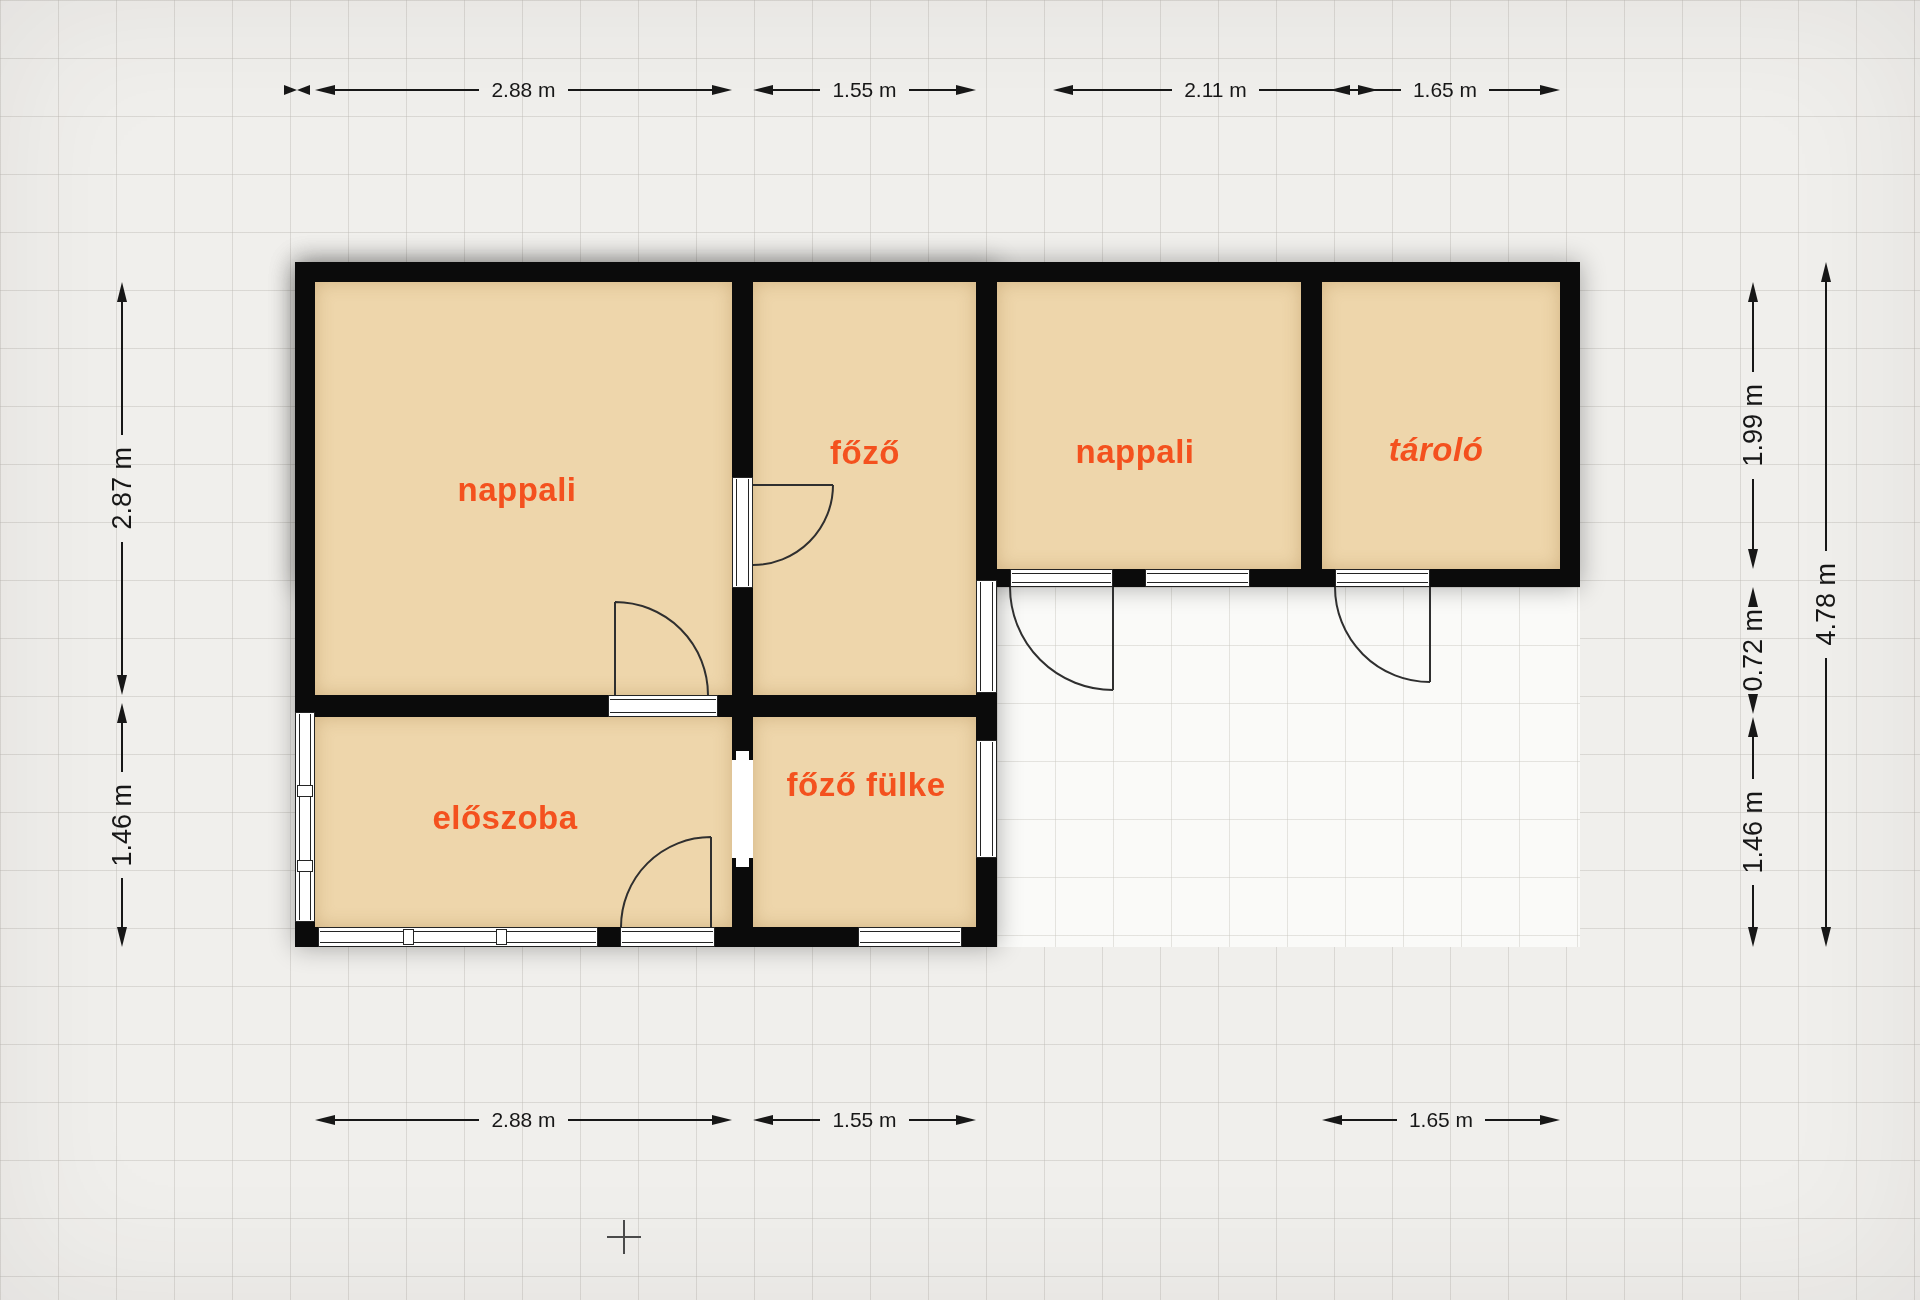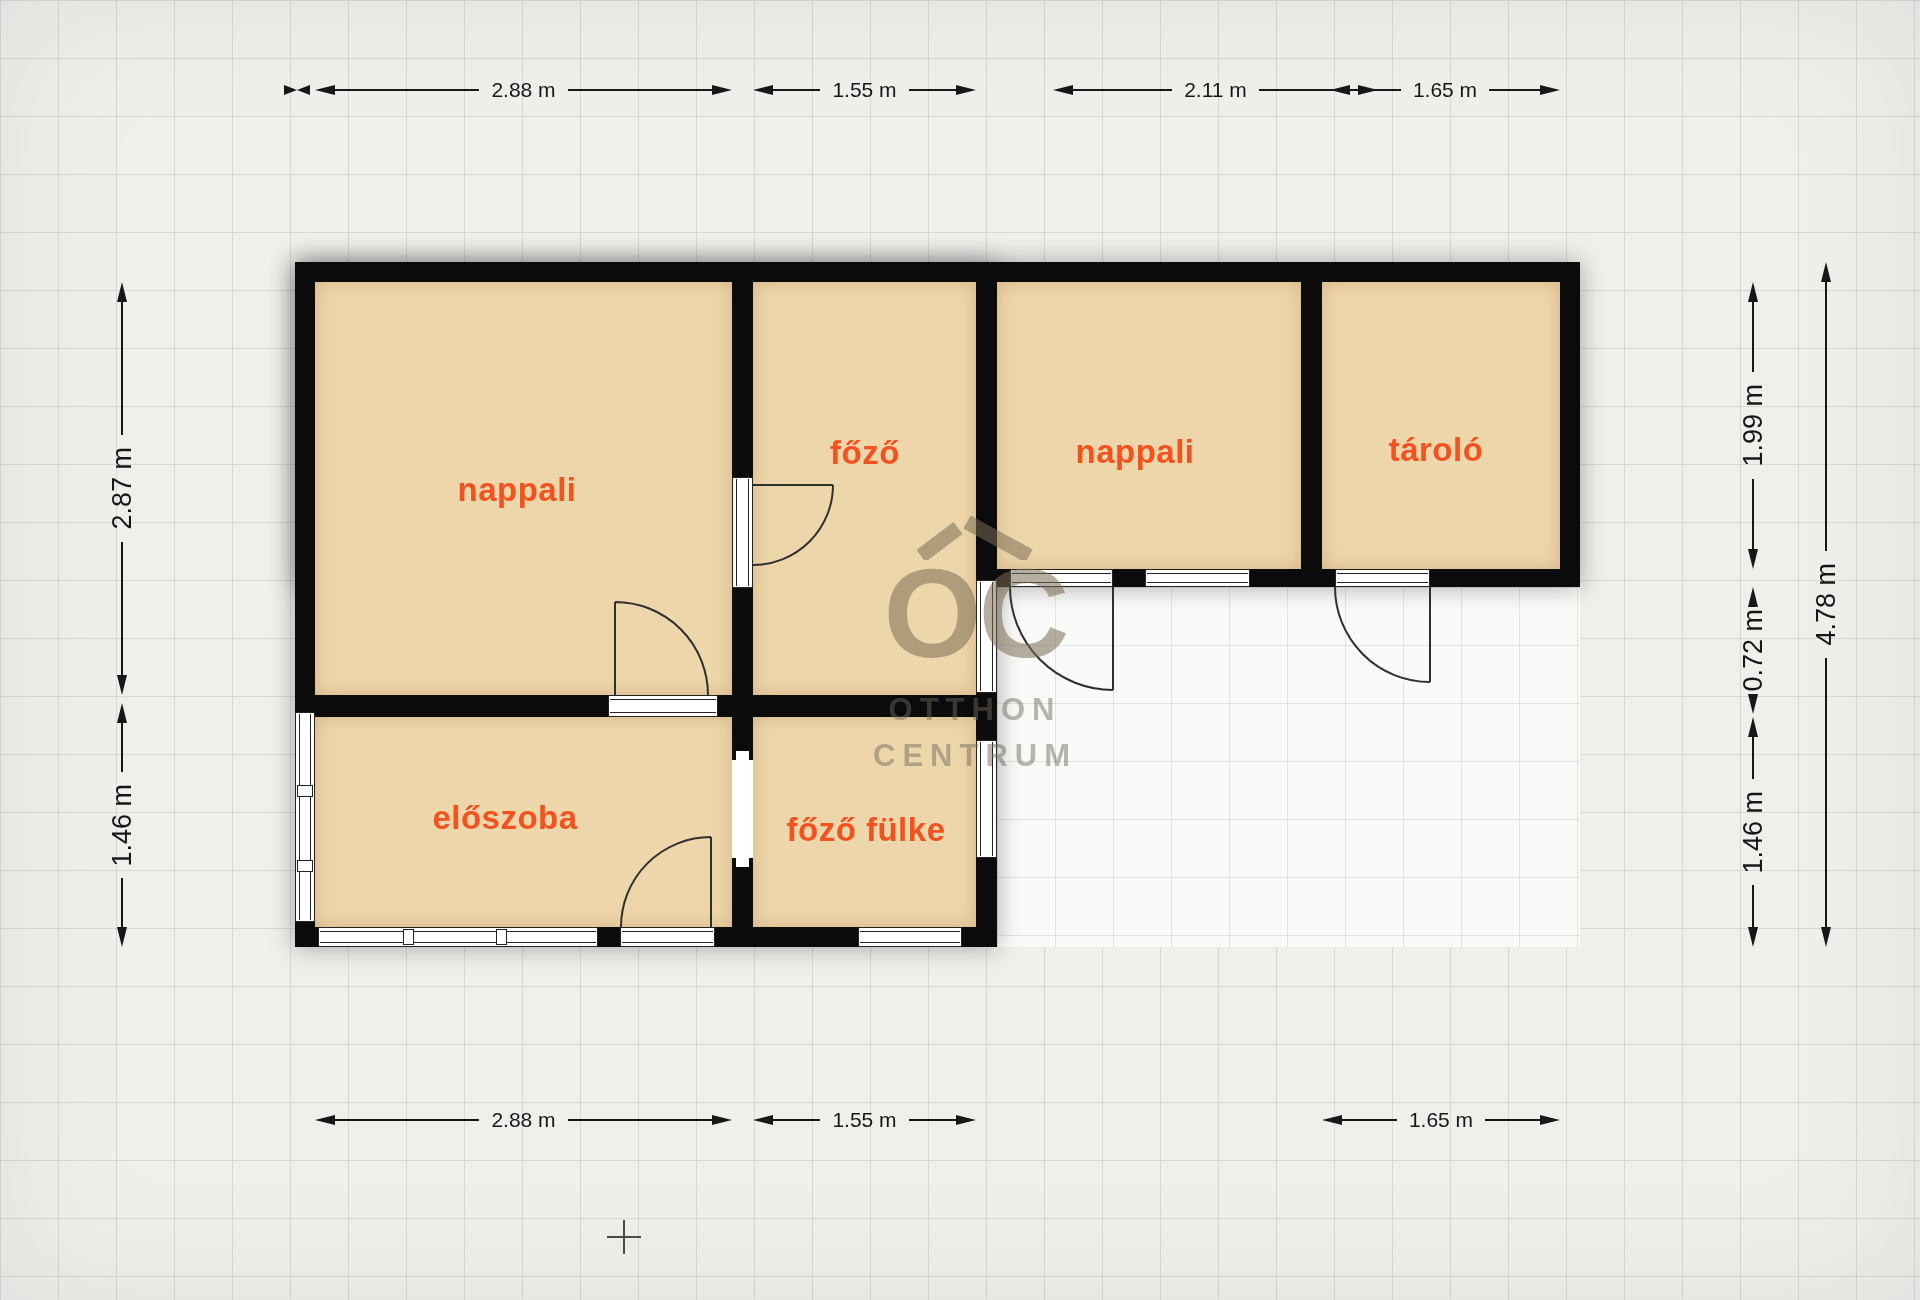--- a/index.html
+++ b/index.html
@@ -123,36 +123,27 @@
       <path d="M615,695 L615,602 M615,602 A93,93 0 0 1 708,695"></path>
       <path d="M711,927 L711,837 M711,837 A90,90 0 0 0 621,927"></path>
       <path d="M1113,587 L1113,690 M1010,587 A103,103 0 0 0 1113,690"></path>
       <path d="M1430,587 L1430,682 M1335,587 A95,95 0 0 0 1430,682"></path>
     </g>
     <g stroke="#4a4a4a" stroke-width="2">
       <path d="M607,1237 H641 M624,1220 V1254"></path>
     </g>
   </svg>
 
-  <div class="wm">
-    <svg width="128" height="48" viewBox="0 0 128 48">
-      <path d="M10,44 L47,16" stroke="rgba(122,110,84,.55)" stroke-width="15" fill="none"></path>
-      <path d="M56,10 L118,44" stroke="rgba(122,110,84,.55)" stroke-width="15" fill="none"></path>
-    </svg>
-    <div class="wm-oc">OC</div>
-    <div class="wm-sub l1">OTTHON</div>
-    <div class="wm-sub l2">CENTRUM</div>
-  </div>
 
   <div class="room-label" style="left:517px;top:490px;">nappali</div>
   <div class="room-label" style="left:865px;top:453px;">főző</div>
   <div class="room-label" style="left:1135px;top:452px;">nappali</div>
-  <div class="room-label" style="left:1436px;top:450px;">tároló</div>
+  <div class="room-label" style="left:1436px;top:450px;font-style:italic;">tároló</div>
   <div class="room-label" style="left:505px;top:818px;">előszoba</div>
-  <div class="room-label" style="left:866px;top:830px;">főző fülke</div>
+  <div class="room-label" style="left:866px;top:785px;">főző fülke</div>
 
   <div style="position:absolute;left:284px;top:85px;display:flex;">
     <span class="tri-r"></span>
       <span class="tri-l"></span>
   </div>
 
   <div class="dim-h" style="left:315px;top:75px;width:417px;">
     <span class="arr arr-l"></span>
       <span class="dline-h"></span>
     <span class="dlbl">2.88 m</span>

